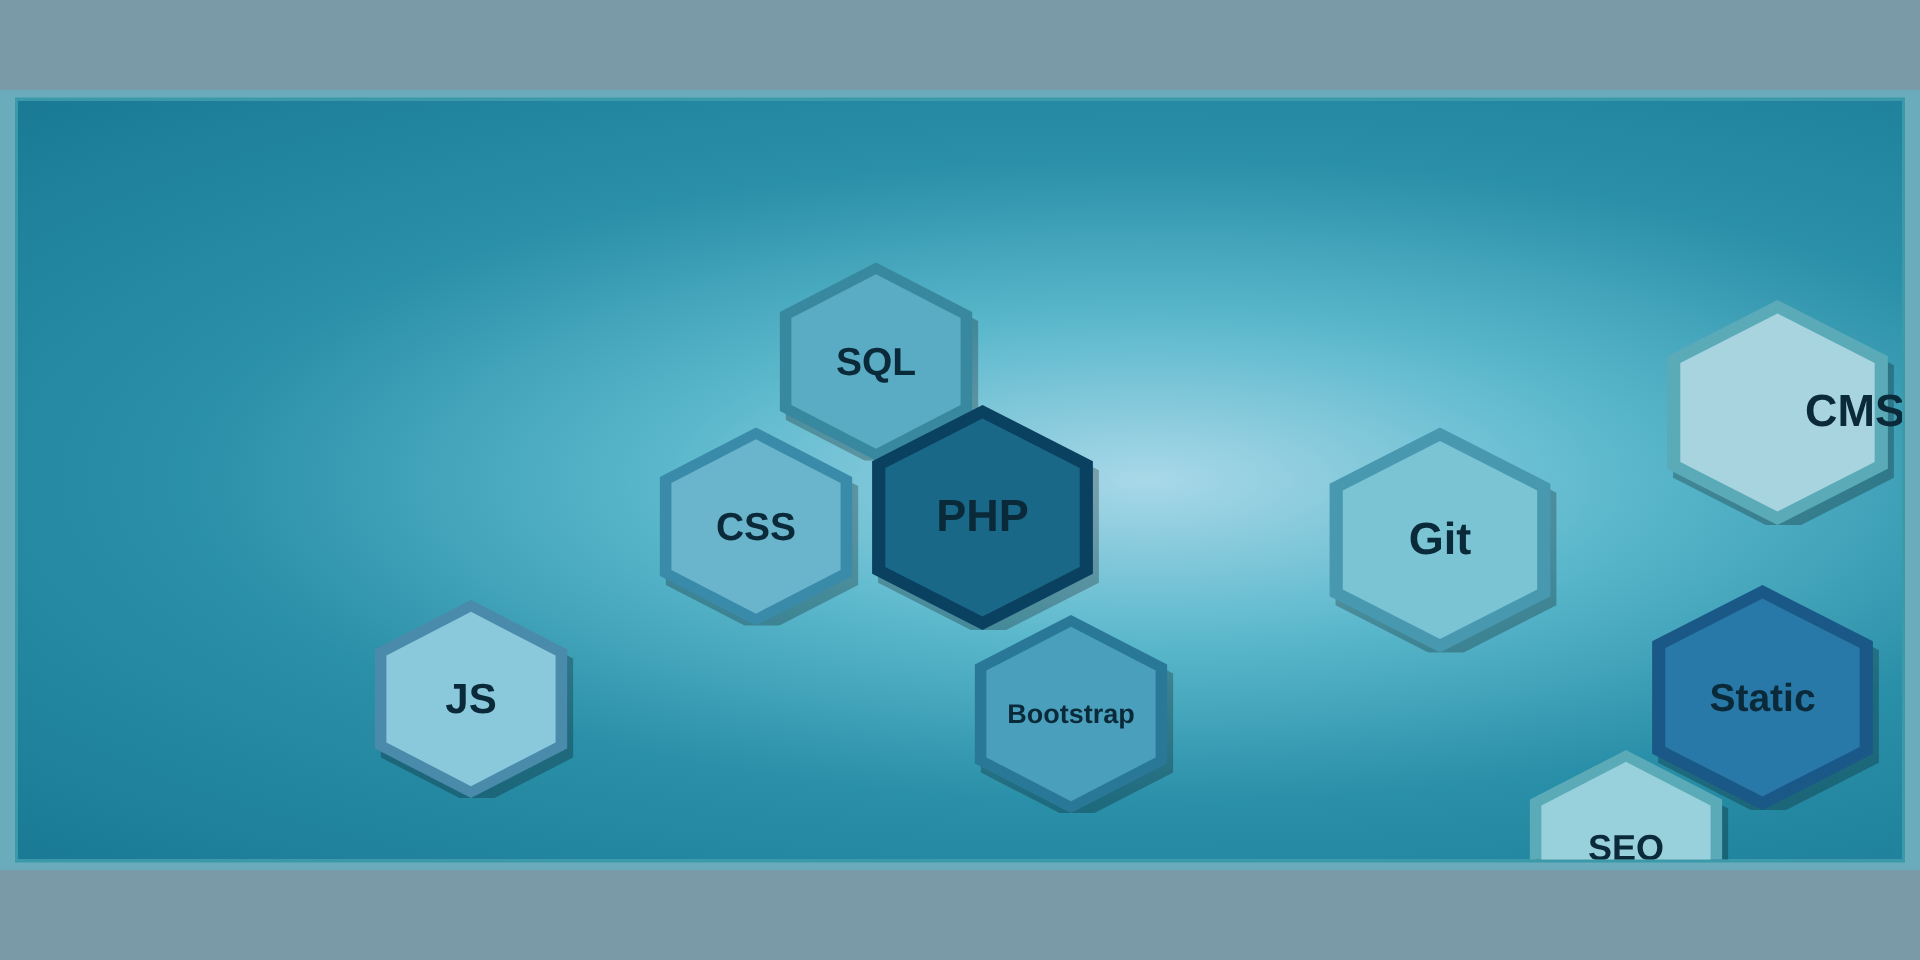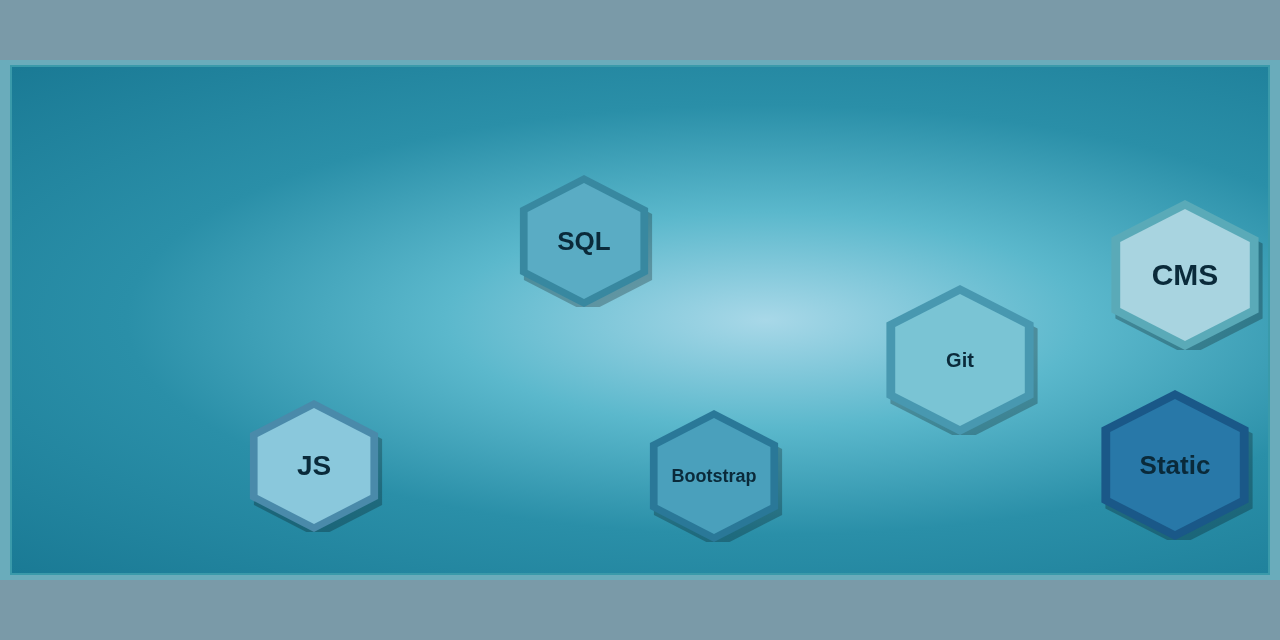--- a/index.html
+++ b/index.html
@@ -86,45 +86,69 @@
   <div class="main-area">
     <div class="hexagon-container" id="hex-container">
         <div class="hex" style="width: 148px; height: 132px; left: 200px; top: 320px;">
       <svg width="148" height="132" viewBox="0 0 148 132">
         <polygon points="142.1,39.0 142.1,105.0 78.0,138.0 13.9,105.0 13.9,39.0 78.0,6.0" fill="rgba(0,0,0,0.25)"></polygon>
         <polygon points="138.1,33.0 138.1,99.0 74.0,132.0 9.9,99.0 9.9,33.0 74.0,0.0" fill="#4a8aaa"></polygon>
         <polygon points="130.4,37.0 130.4,95.0 74.0,124.1 17.6,95.0 17.6,37.0 74.0,7.9" fill="#8ac8dc"></polygon>
       </svg>
       <span class="hex-label" style="font-size:28px;">JS</span>
     </div>
+        <div class="hex" style="width: 148px; height: 132px; left: 390px; top: 205px;">
+      <svg width="148" height="132" viewBox="0 0 148 132">
+        <polygon points="142.1,39.0 142.1,105.0 78.0,138.0 13.9,105.0 13.9,39.0 78.0,6.0" fill="rgba(0,0,0,0.25)"></polygon>
+        <polygon points="138.1,33.0 138.1,99.0 74.0,132.0 9.9,99.0 9.9,33.0 74.0,0.0" fill="#3a8aaa"></polygon>
+        <polygon points="130.4,37.0 130.4,95.0 74.0,124.1 17.6,95.0 17.6,37.0 74.0,7.9" fill="#6ab4cc"></polygon>
+      </svg>
+      <span class="hex-label" style="font-size:26px;">CSS</span>
+    </div>
         <div class="hex" style="width: 148px; height: 132px; left: 470px; top: 95px;">
       <svg width="148" height="132" viewBox="0 0 148 132">
         <polygon points="142.1,39.0 142.1,105.0 78.0,138.0 13.9,105.0 13.9,39.0 78.0,6.0" fill="rgba(0,0,0,0.25)"></polygon>
         <polygon points="138.1,33.0 138.1,99.0 74.0,132.0 9.9,99.0 9.9,33.0 74.0,0.0" fill="#3888a0"></polygon>
         <polygon points="130.4,37.0 130.4,95.0 74.0,124.1 17.6,95.0 17.6,37.0 74.0,7.9" fill="#5aacc4"></polygon>
       </svg>
       <span class="hex-label" style="font-size:26px;">SQL</span>
+    </div>
+        <div class="hex" style="width: 170px; height: 150px; left: 530px; top: 190px;">
+      <svg width="170" height="150" viewBox="0 0 170 150">
+        <polygon points="162.6,43.5 162.6,118.5 89.0,156.0 15.4,118.5 15.4,43.5 89.0,6.0" fill="rgba(0,0,0,0.25)"></polygon>
+        <polygon points="158.6,37.5 158.6,112.5 85.0,150.0 11.4,112.5 11.4,37.5 85.0,0.0" fill="#0a4060"></polygon>
+        <polygon points="149.8,42.0 149.8,108.0 85.0,141.0 20.2,108.0 20.2,42.0 85.0,9.0" fill="#1a6888"></polygon>
+      </svg>
+      <span class="hex-label" style="font-size:30px;">PHP</span>
     </div>
         <div class="hex" style="width: 148px; height: 132px; left: 600px; top: 330px;">
       <svg width="148" height="132" viewBox="0 0 148 132">
         <polygon points="142.1,39.0 142.1,105.0 78.0,138.0 13.9,105.0 13.9,39.0 78.0,6.0" fill="rgba(0,0,0,0.25)"></polygon>
         <polygon points="138.1,33.0 138.1,99.0 74.0,132.0 9.9,99.0 9.9,33.0 74.0,0.0" fill="#2a7898"></polygon>
         <polygon points="130.4,37.0 130.4,95.0 74.0,124.1 17.6,95.0 17.6,37.0 74.0,7.9" fill="#4aa0bc"></polygon>
       </svg>
       <span class="hex-label" style="font-size:18px;text-align:center;">Bootstrap</span>
     </div>
         <div class="hex" style="width: 170px; height: 150px; left: 835px; top: 205px;">
       <svg width="170" height="150" viewBox="0 0 170 150">
         <polygon points="162.6,43.5 162.6,118.5 89.0,156.0 15.4,118.5 15.4,43.5 89.0,6.0" fill="rgba(0,0,0,0.25)"></polygon>
         <polygon points="158.6,37.5 158.6,112.5 85.0,150.0 11.4,112.5 11.4,37.5 85.0,0.0" fill="#4898b0"></polygon>
         <polygon points="149.8,42.0 149.8,108.0 85.0,141.0 20.2,108.0 20.2,42.0 85.0,9.0" fill="#7ac4d4"></polygon>
       </svg>
-      <span class="hex-label" style="font-size:20px;">Git</span>
+      <span class="hex-label" style="font-size:30px;">Git</span>
     </div>
-        <div class="hex" style="width: 170px; height: 150px; left: 1060px; top: 120px;">
+        <div class="hex" style="width: 148px; height: 132px; left: 970px; top: 420px;">
+      <svg width="148" height="132" viewBox="0 0 148 132">
+        <polygon points="142.1,39.0 142.1,105.0 78.0,138.0 13.9,105.0 13.9,39.0 78.0,6.0" fill="rgba(0,0,0,0.25)"></polygon>
+        <polygon points="138.1,33.0 138.1,99.0 74.0,132.0 9.9,99.0 9.9,33.0 74.0,0.0" fill="#5aaab8"></polygon>
+        <polygon points="130.4,37.0 130.4,95.0 74.0,124.1 17.6,95.0 17.6,37.0 74.0,7.9" fill="#98d0dc"></polygon>
+      </svg>
+      <span class="hex-label" style="font-size:24px;">SEO</span>
+    </div>
+        <div class="hex" style="width: 170px; height: 150px; left: 1060px; top: 120px; justify-content: flex-end;">
       <svg width="170" height="150" viewBox="0 0 170 150">
         <polygon points="162.6,43.5 162.6,118.5 89.0,156.0 15.4,118.5 15.4,43.5 89.0,6.0" fill="rgba(0,0,0,0.25)"></polygon>
         <polygon points="158.6,37.5 158.6,112.5 85.0,150.0 11.4,112.5 11.4,37.5 85.0,0.0" fill="#5aaab8"></polygon>
         <polygon points="149.8,42.0 149.8,108.0 85.0,141.0 20.2,108.0 20.2,42.0 85.0,9.0" fill="#a8d4e0"></polygon>
       </svg>
       <span class="hex-label" style="font-size:30px;">CMS</span>
     </div>
         <div class="hex" style="width: 170px; height: 150px; left: 1050px; top: 310px;">
       <svg width="170" height="150" viewBox="0 0 170 150">
         <polygon points="162.6,43.5 162.6,118.5 89.0,156.0 15.4,118.5 15.4,43.5 89.0,6.0" fill="rgba(0,0,0,0.25)"></polygon>

